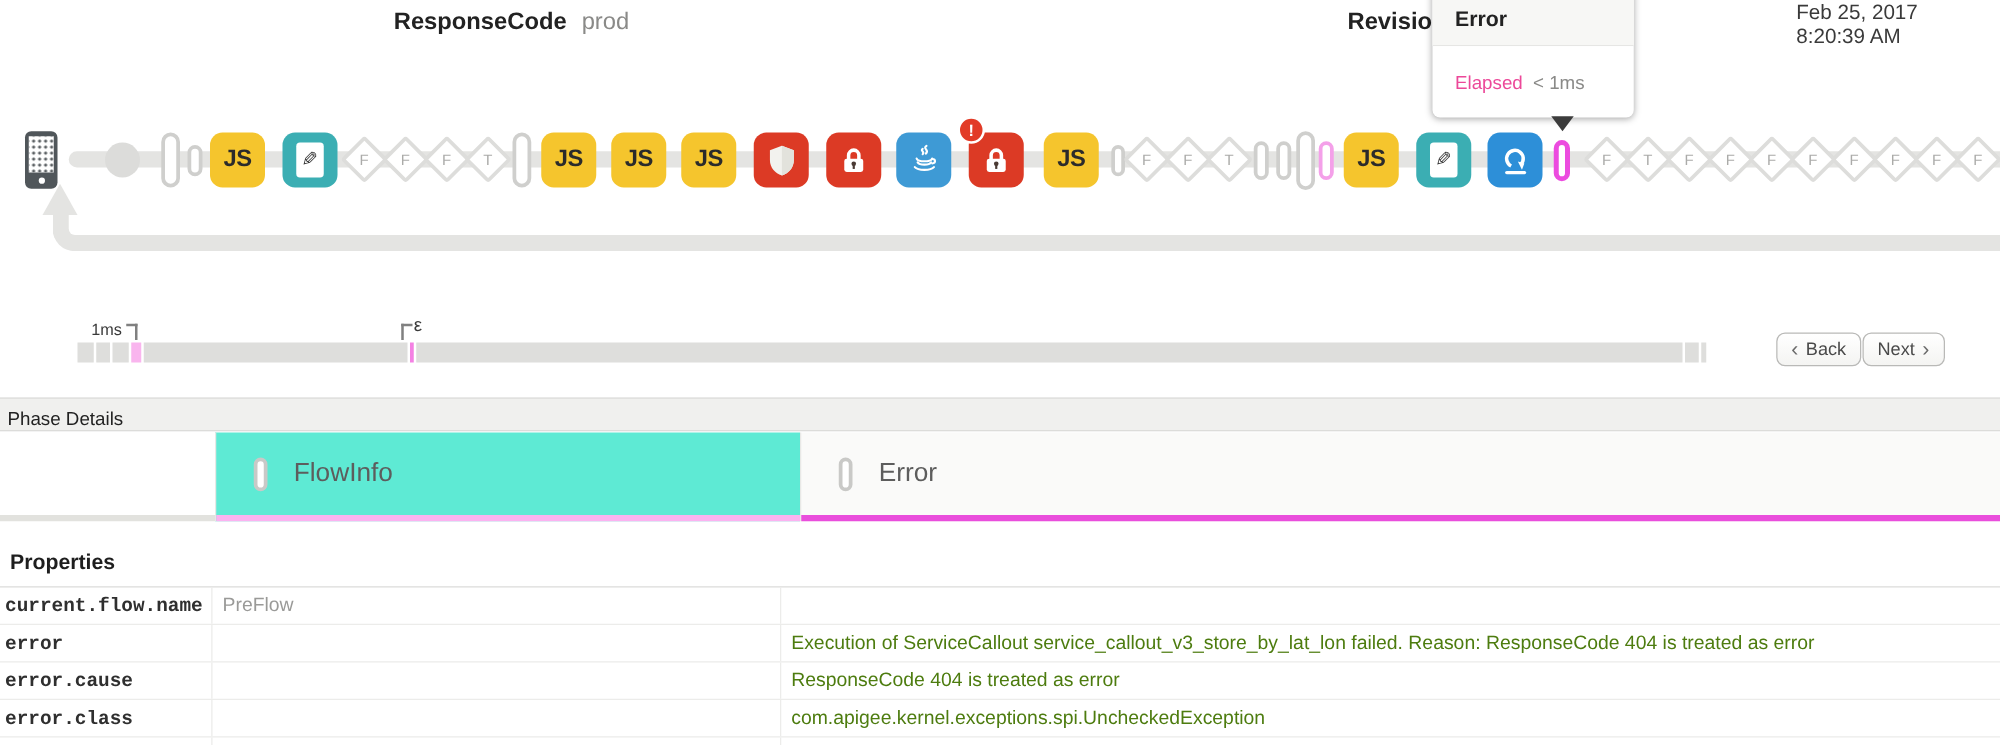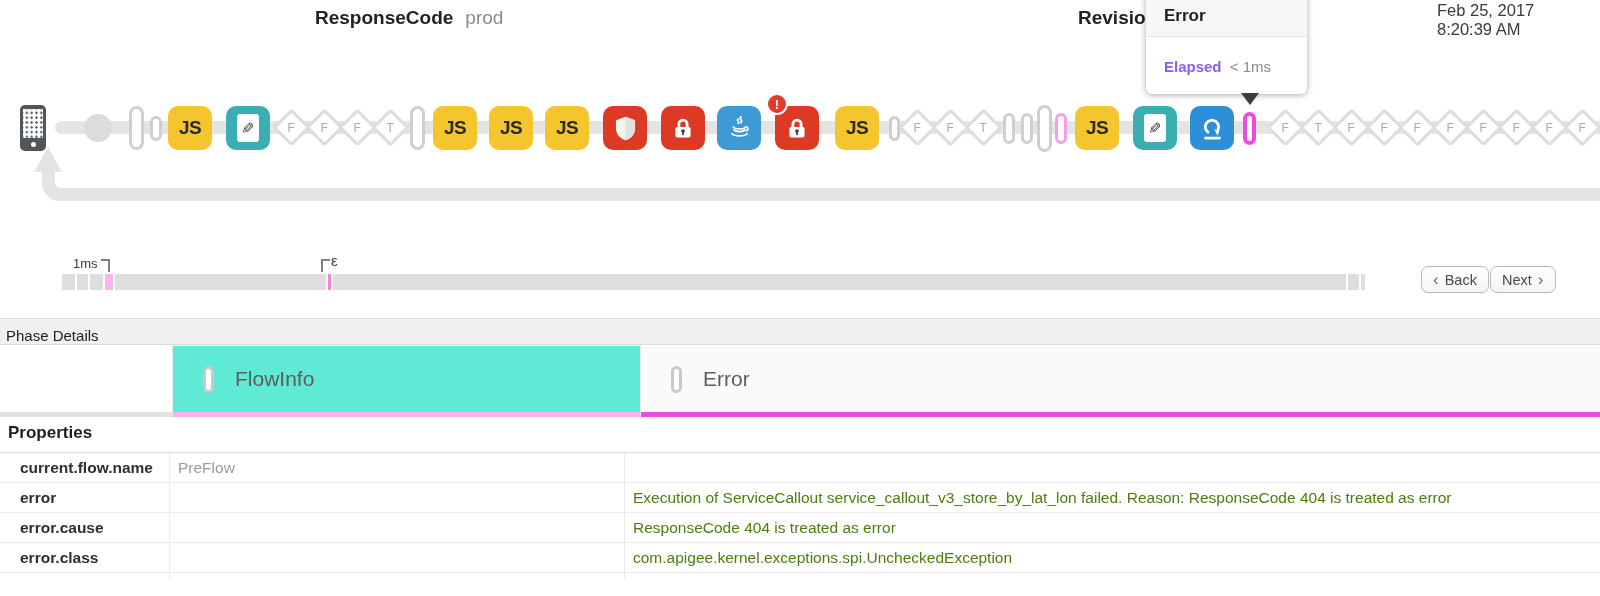--- a/index.html
+++ b/index.html
@@ -79,47 +79,47 @@
   .nav-btn .chev { font-size:17px; color:#6a6a6a; }
   .btn-back { left:1421px; }
   .btn-next { left:1490px; }
 
   
   .tooltip { position:absolute; left:1146px; top:-14px; width:161px; background:#fff;
     border-radius:6px; box-shadow:0 1px 6px rgba(0,0,0,0.35); z-index:20; }
   .tt-head { padding:20px 18px 10px; background:#F7F7F5; border-bottom:1px solid #E6E6E4;
     border-radius:6px 6px 0 0; font-size:17px; font-weight:bold; color:#222; }
   .tt-body { padding:21px 18px 19px; font-size:15px; }
-  .tt-k { font-weight:bold; color:#8b5cf6; }
+  .tt-k { font-weight:normal; color:#ec4899; }
   .tt-v { color:#8a8a88; margin-left:4px; }
   .tt-arrow { position:absolute; left:95px; bottom:-11px; width:0; height:0;
     border-left:9px solid transparent; border-right:9px solid transparent; border-top:12px solid #3C3C3C; }
 
   
   .tabs { position:absolute; left:0; top:346px; width:1600px; height:71px; display:flex; }
   .tab { display:flex; flex-direction:column; }
   .tab-content { flex:1; display:flex; align-items:center; padding-left:30px; gap:21px; }
   .tab-underline { height:5px; }
   .tab-spacer { width:172px; background:#fff; }
   .tab-spacer .tab-underline { background:#E2E2DE; }
   .tab-flowinfo { width:468px; background:#5eead4; border-left:1px solid #E8E8E6;text-align:right; }
   .tab-flowinfo .tab-underline { background:#FBB3F0; }
   .tab-error { flex:1; background:#FAFAF9; border-left:1px solid #E8E8E6; }
   .tab-error .tab-underline { background:#E94EDC; }
   .tab-pill { width:11px; height:27px; background:#fff; border:3px solid #C9C9C7; border-radius:99px; }
   .tab-label { font-size:21px; color:#5d5d5d; }
 
   
   .props { position:absolute; left:0; top:417px; width:1600px; height:179px; }
-  .props-head { height:36px; border-bottom:1px solid #DCDCDA; display:flex; align-items:flex-end;
+  .props-head { height:53px; border-bottom:1px solid #DCDCDA; display:flex; align-items:flex-end;
     padding:0 0 9px 8px; font-size:17px; font-weight:bold; color:#1e1e1e; }
   .trow { display:flex; height:30px; border-bottom:1px solid #ECECEA; font-size:15.5px; align-items:center; }
   .trow.partial { height:6px; border-bottom:none; }
   .tc1 { width:170px; height:100%; border-right:1px solid #ECECEA; font-weight:bold; color:#2f2f2f;
-    display:flex; align-items:center; padding-left:20px; }
+    display:flex; align-items:center; padding-left:4px;font-family:Liberation Mono, monospace; }
   .tc2 { width:455px; height:100%; border-right:1px solid #ECECEA; color:#9a9a98;
     display:flex; align-items:center; padding-left:8px; }
   .tc3 { flex:1; height:100%; color:#4d7c0f; display:flex; align-items:center; padding-left:8px;
     white-space:nowrap; overflow:hidden; }
 </style>
 </head>
 <body>
 
 <div class="stage">
 

